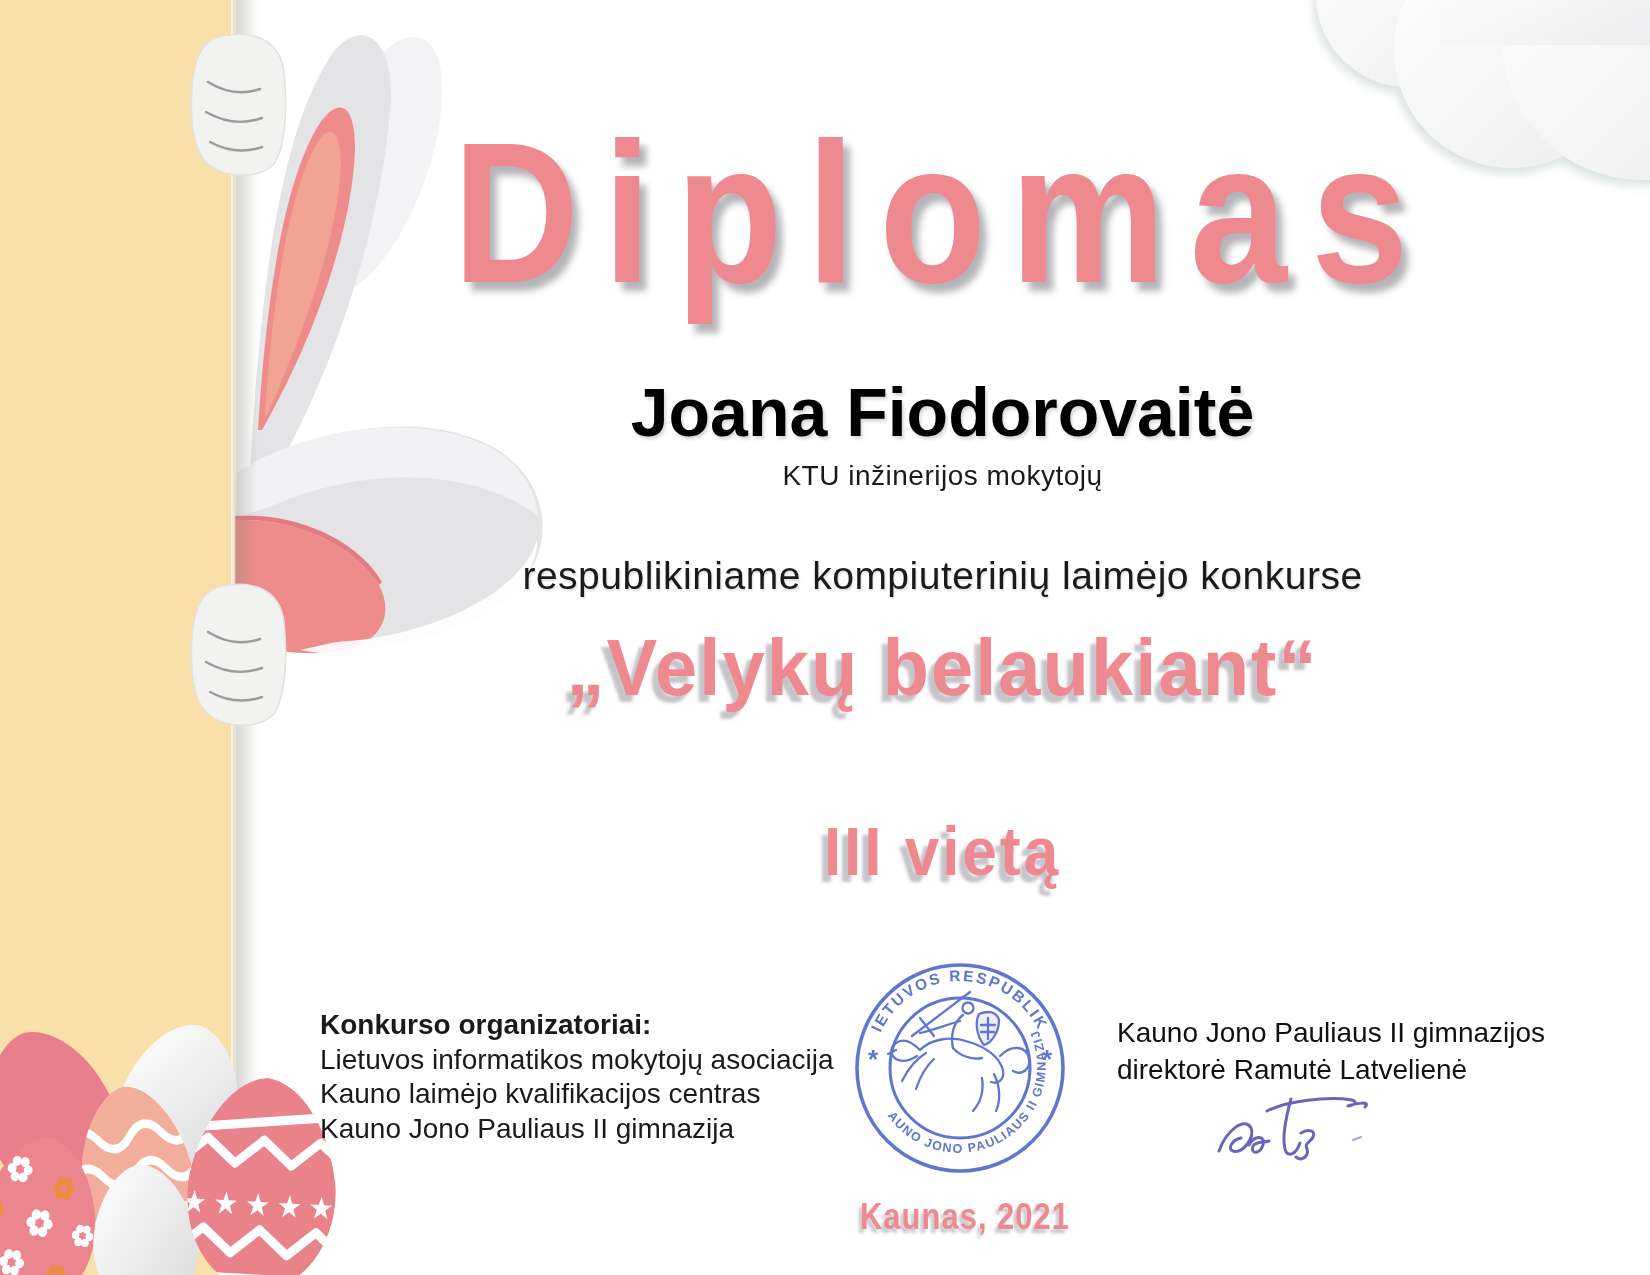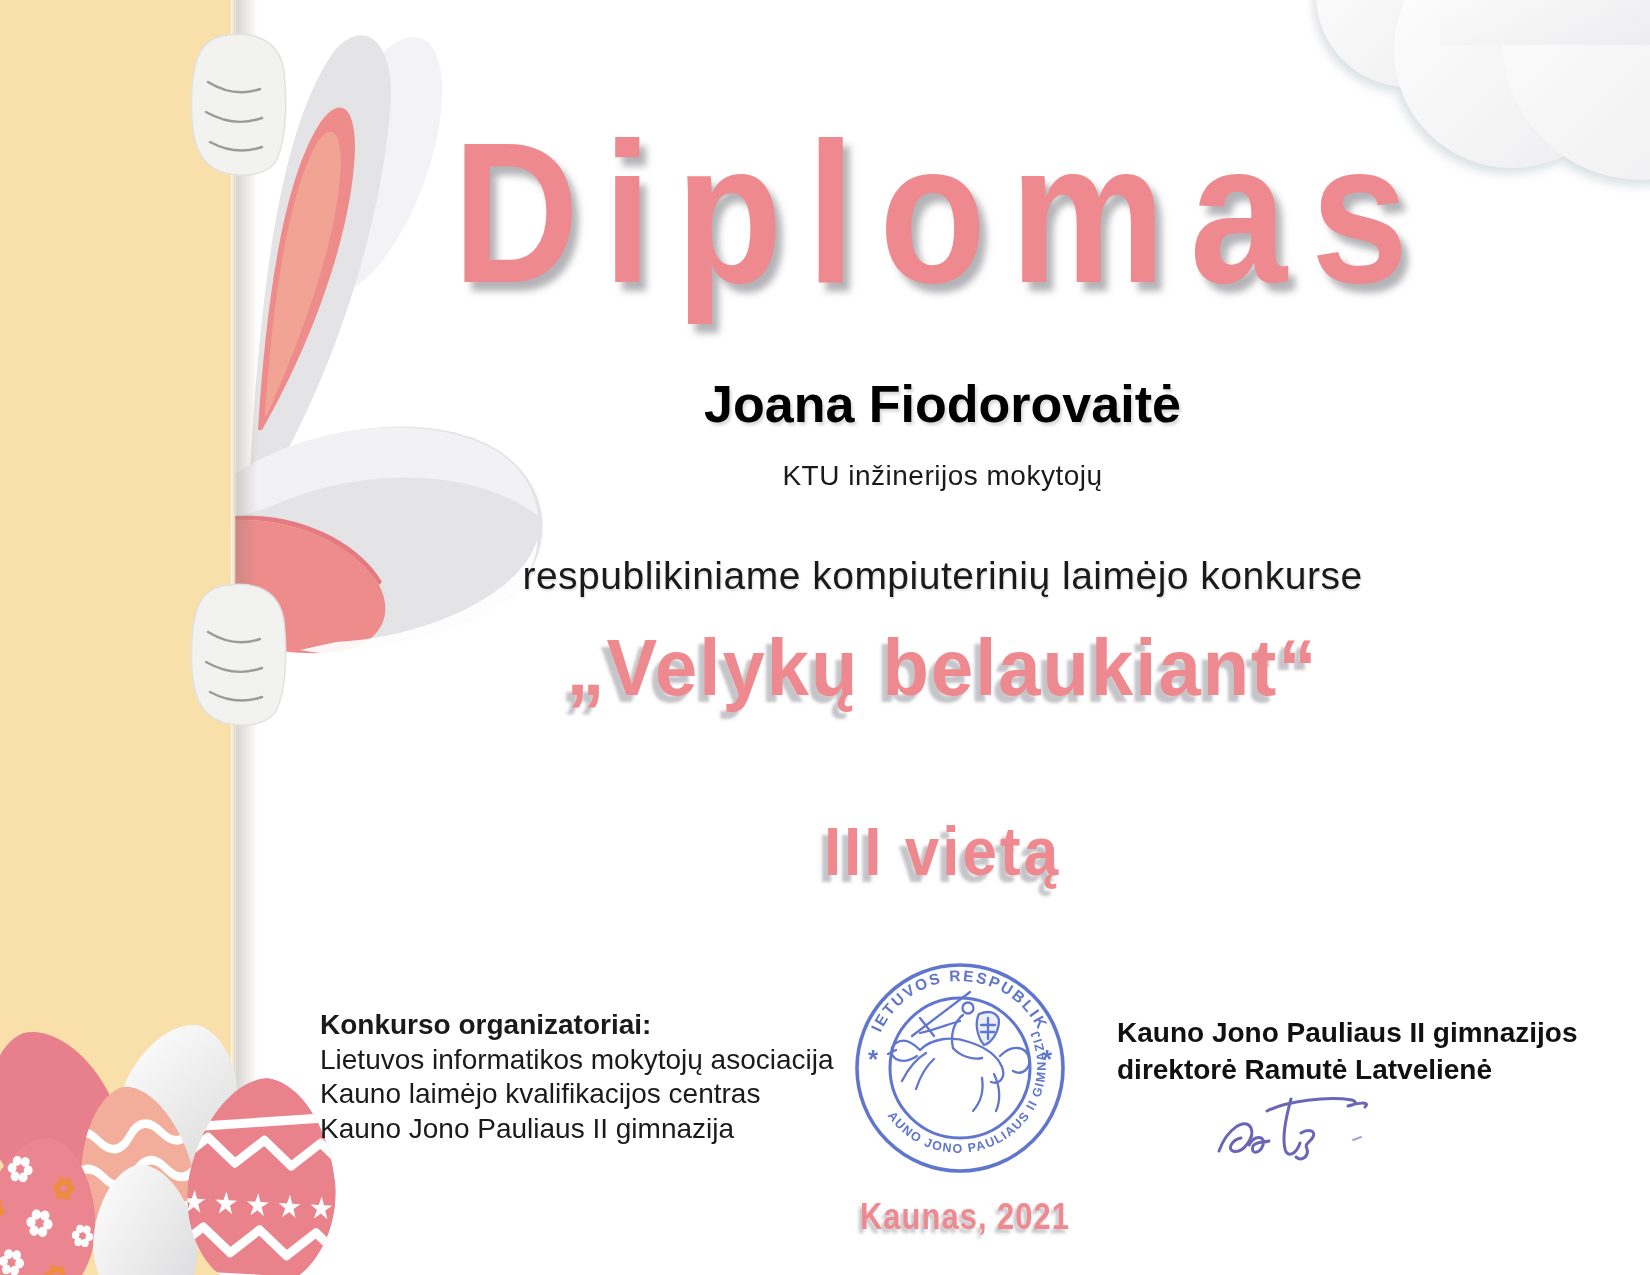--- a/index.html
+++ b/index.html
@@ -17,41 +17,41 @@
   svg.paws{position:absolute;left:170px;top:20px;z-index:5;}
   svg.eggs{position:absolute;left:0;top:985px;z-index:6;}
   svg.cloud{position:absolute;left:1290px;top:-15px;z-index:1;}
   svg.stamp{position:absolute;left:850px;top:958px;z-index:7;}
   svg.sig{position:absolute;left:1205px;top:1085px;z-index:7;}
 
   .ctext{position:absolute;left:235px;width:1415px;text-align:center;line-height:1;z-index:8;}
   .title{top:112px;font-size:175px;font-weight:700;letter-spacing:24px;color:#ee8a8f;
     transform:scaleY(1.15);transform-origin:center top;
     text-shadow:7px 8px 7px rgba(118,118,126,.55);}
-  .name{top:378px;font-size:52px;font-weight:700;color:#000;
+  .name{top:378px;font-size:68px;font-weight:700;color:#000;
     text-shadow:2px 3px 3px rgba(150,150,150,.35);}
   .school{top:462px;font-size:28px;color:#1a1a1a;letter-spacing:.5px;}
   .bodyline1{top:556px;font-size:39px;color:#1a1a1a;letter-spacing:.5px;text-shadow:1px 2px 2px rgba(160,160,160,.35);}
   .contest{top:628px;font-size:76px;font-weight:700;color:#ee8a8f;letter-spacing:2px;
     transform:scaleY(1.05);transform-origin:center top;
     text-shadow:-6px 6px 3px rgba(138,138,148,.5);}
   .bodyline2{top:745px;font-size:39px;color:#1a1a1a;letter-spacing:.5px;text-shadow:1px 2px 2px rgba(160,160,160,.35);}
   .award{top:818px;font-size:62px;font-weight:700;color:#ee8a8f;letter-spacing:3px;
     transform:scaleY(1.1);transform-origin:center top;
     text-shadow:-6px 6px 3px rgba(138,138,148,.5);}
   .kaunas{position:absolute;left:735px;width:460px;top:1198px;text-align:center;line-height:1;z-index:8;
     font-size:31px;font-weight:700;color:#ee8a8f;letter-spacing:1px;
     transform:scaleY(1.18);transform-origin:center top;
     text-shadow:-3px 4px 3px rgba(150,150,158,.55);}
 
   .orgblock{position:absolute;left:320px;top:1008px;z-index:8;color:#1a1a1a;
     font-size:28px;line-height:34.5px;text-align:left;}
   .orgblock .head{font-weight:700;}
   .signer{position:absolute;left:1117px;top:1014px;z-index:8;color:#111;
-    font-size:28px;line-height:37px;font-weight:700;text-align:left;}
+    font-size:28px;line-height:37px;font-weight:400;text-align:left;}
 </style>
 </head>
 <body>
 
 <div class="page">
 
   <svg class="bunny" width="430" height="800" viewBox="0 0 430 800">
     <g>
       <ellipse cx="225" cy="165" rx="52" ry="135" transform="rotate(20 225 165)" fill="#f3f3f5"></ellipse>
     </g>

